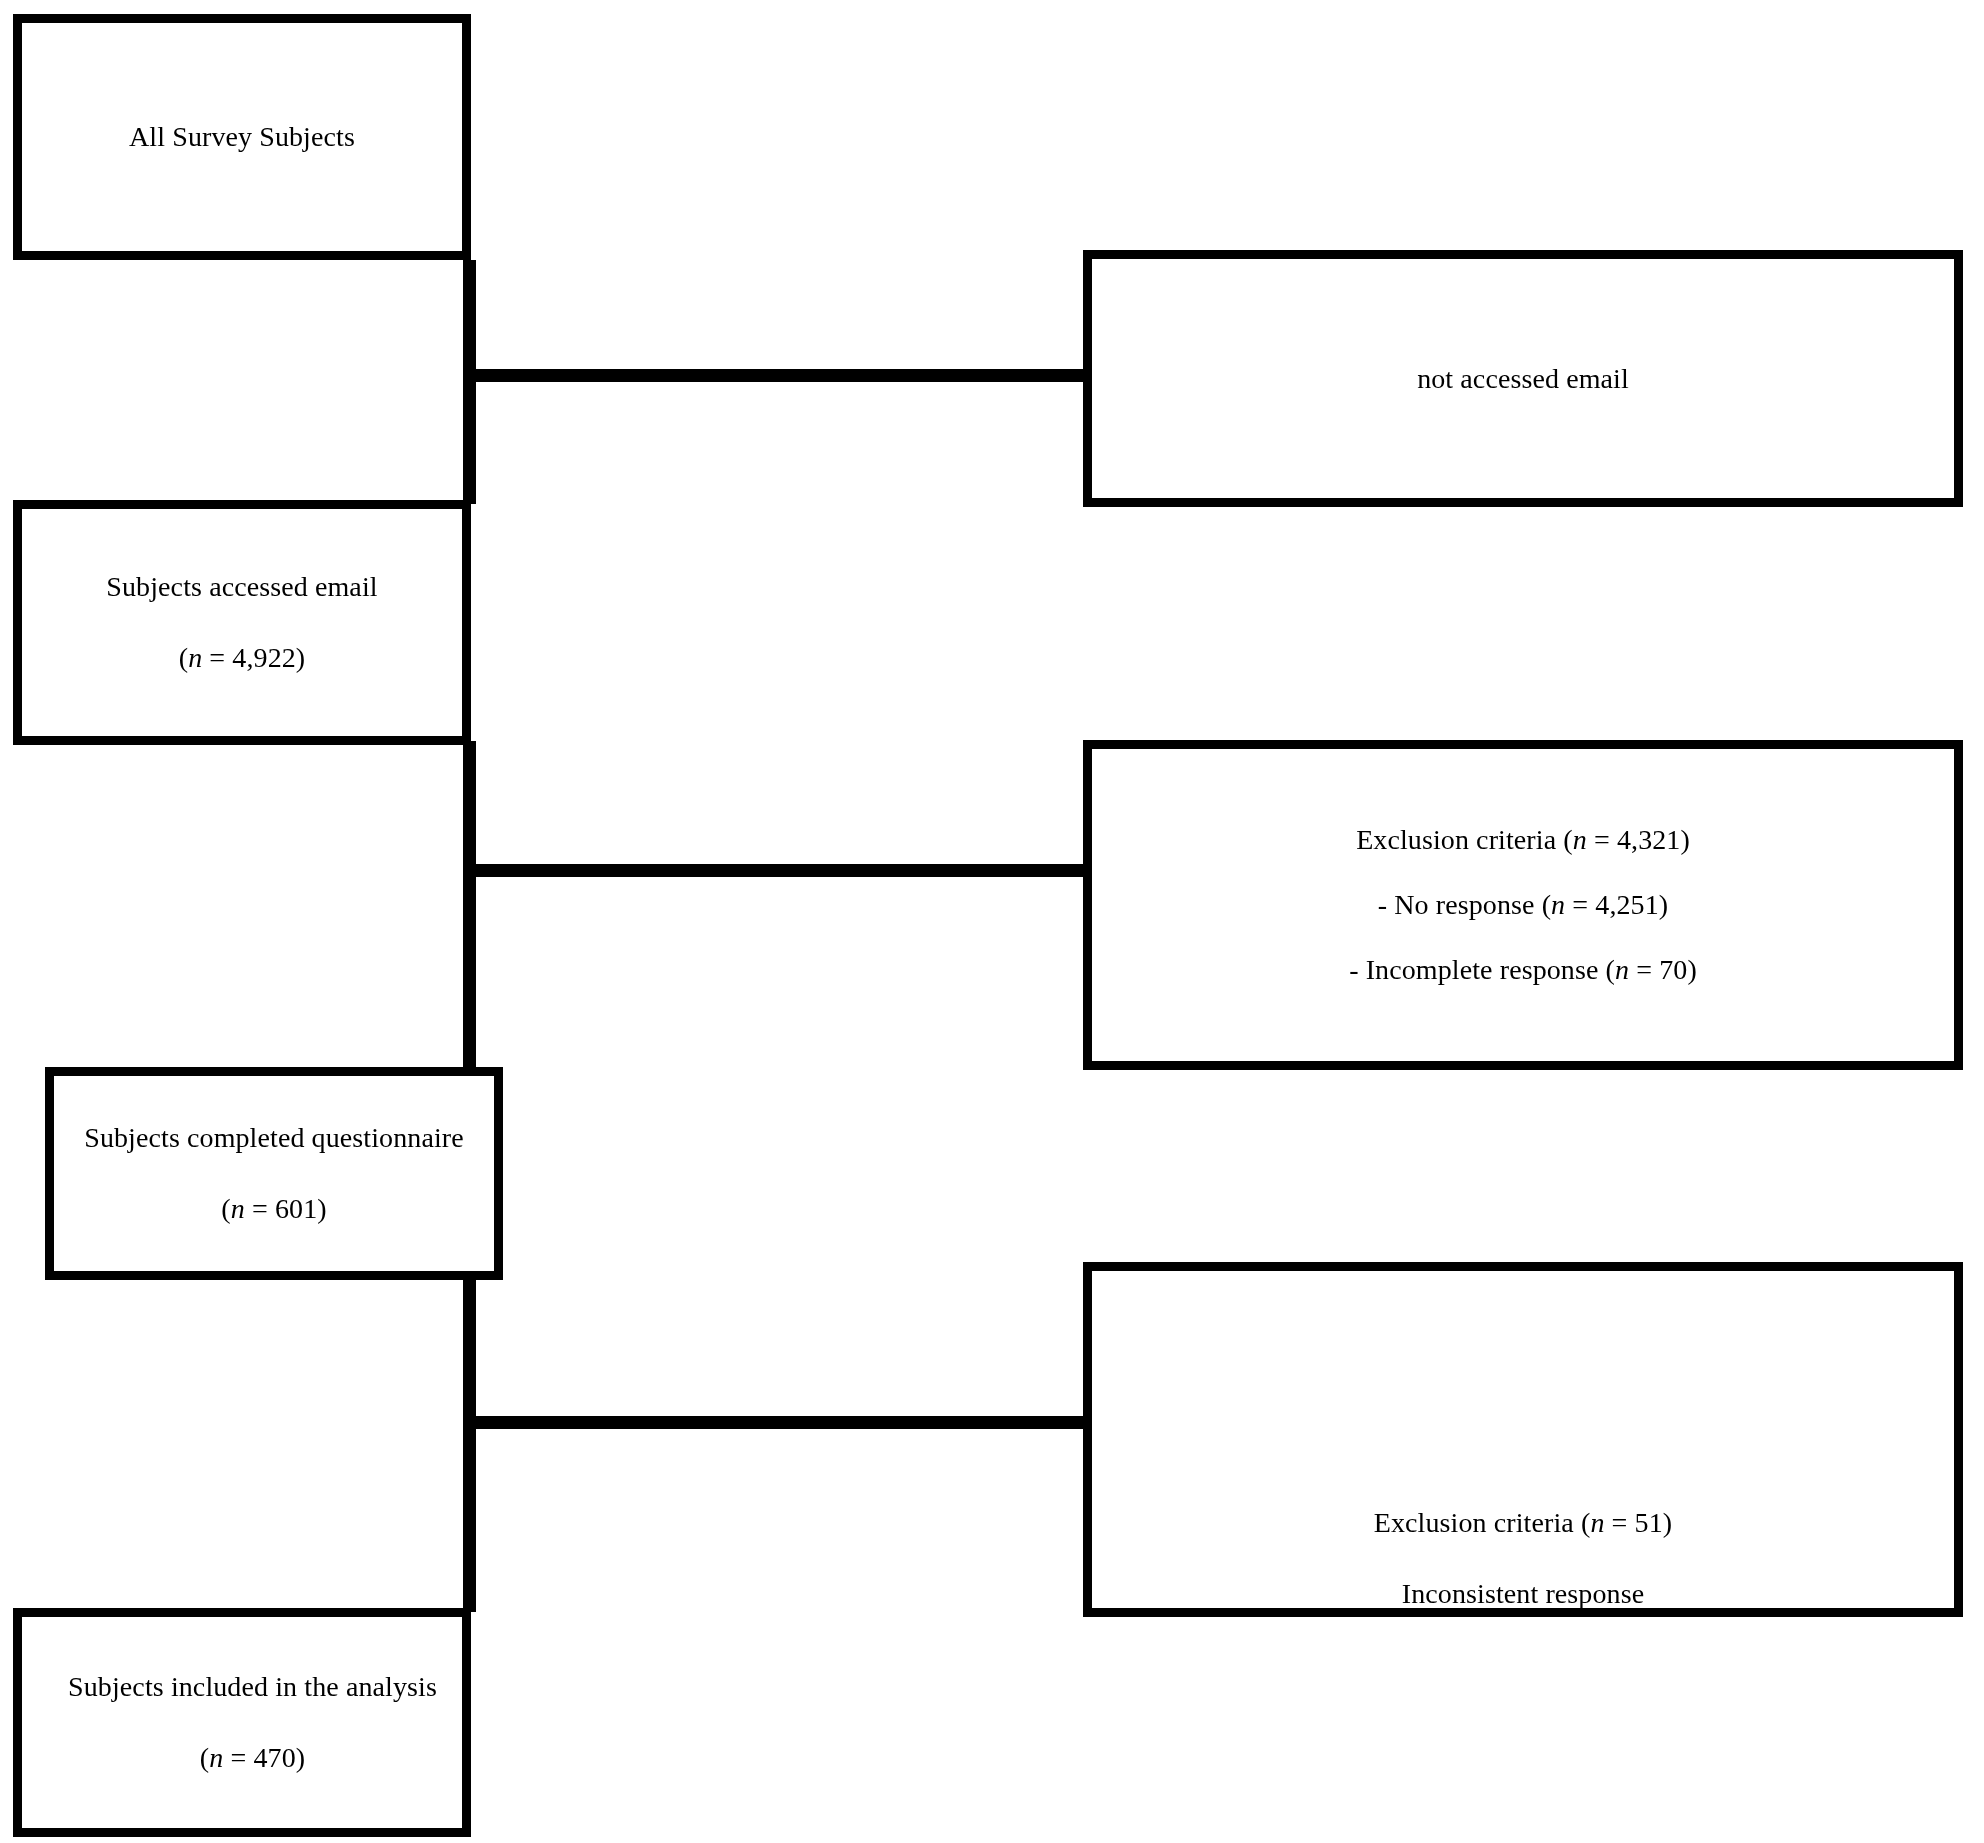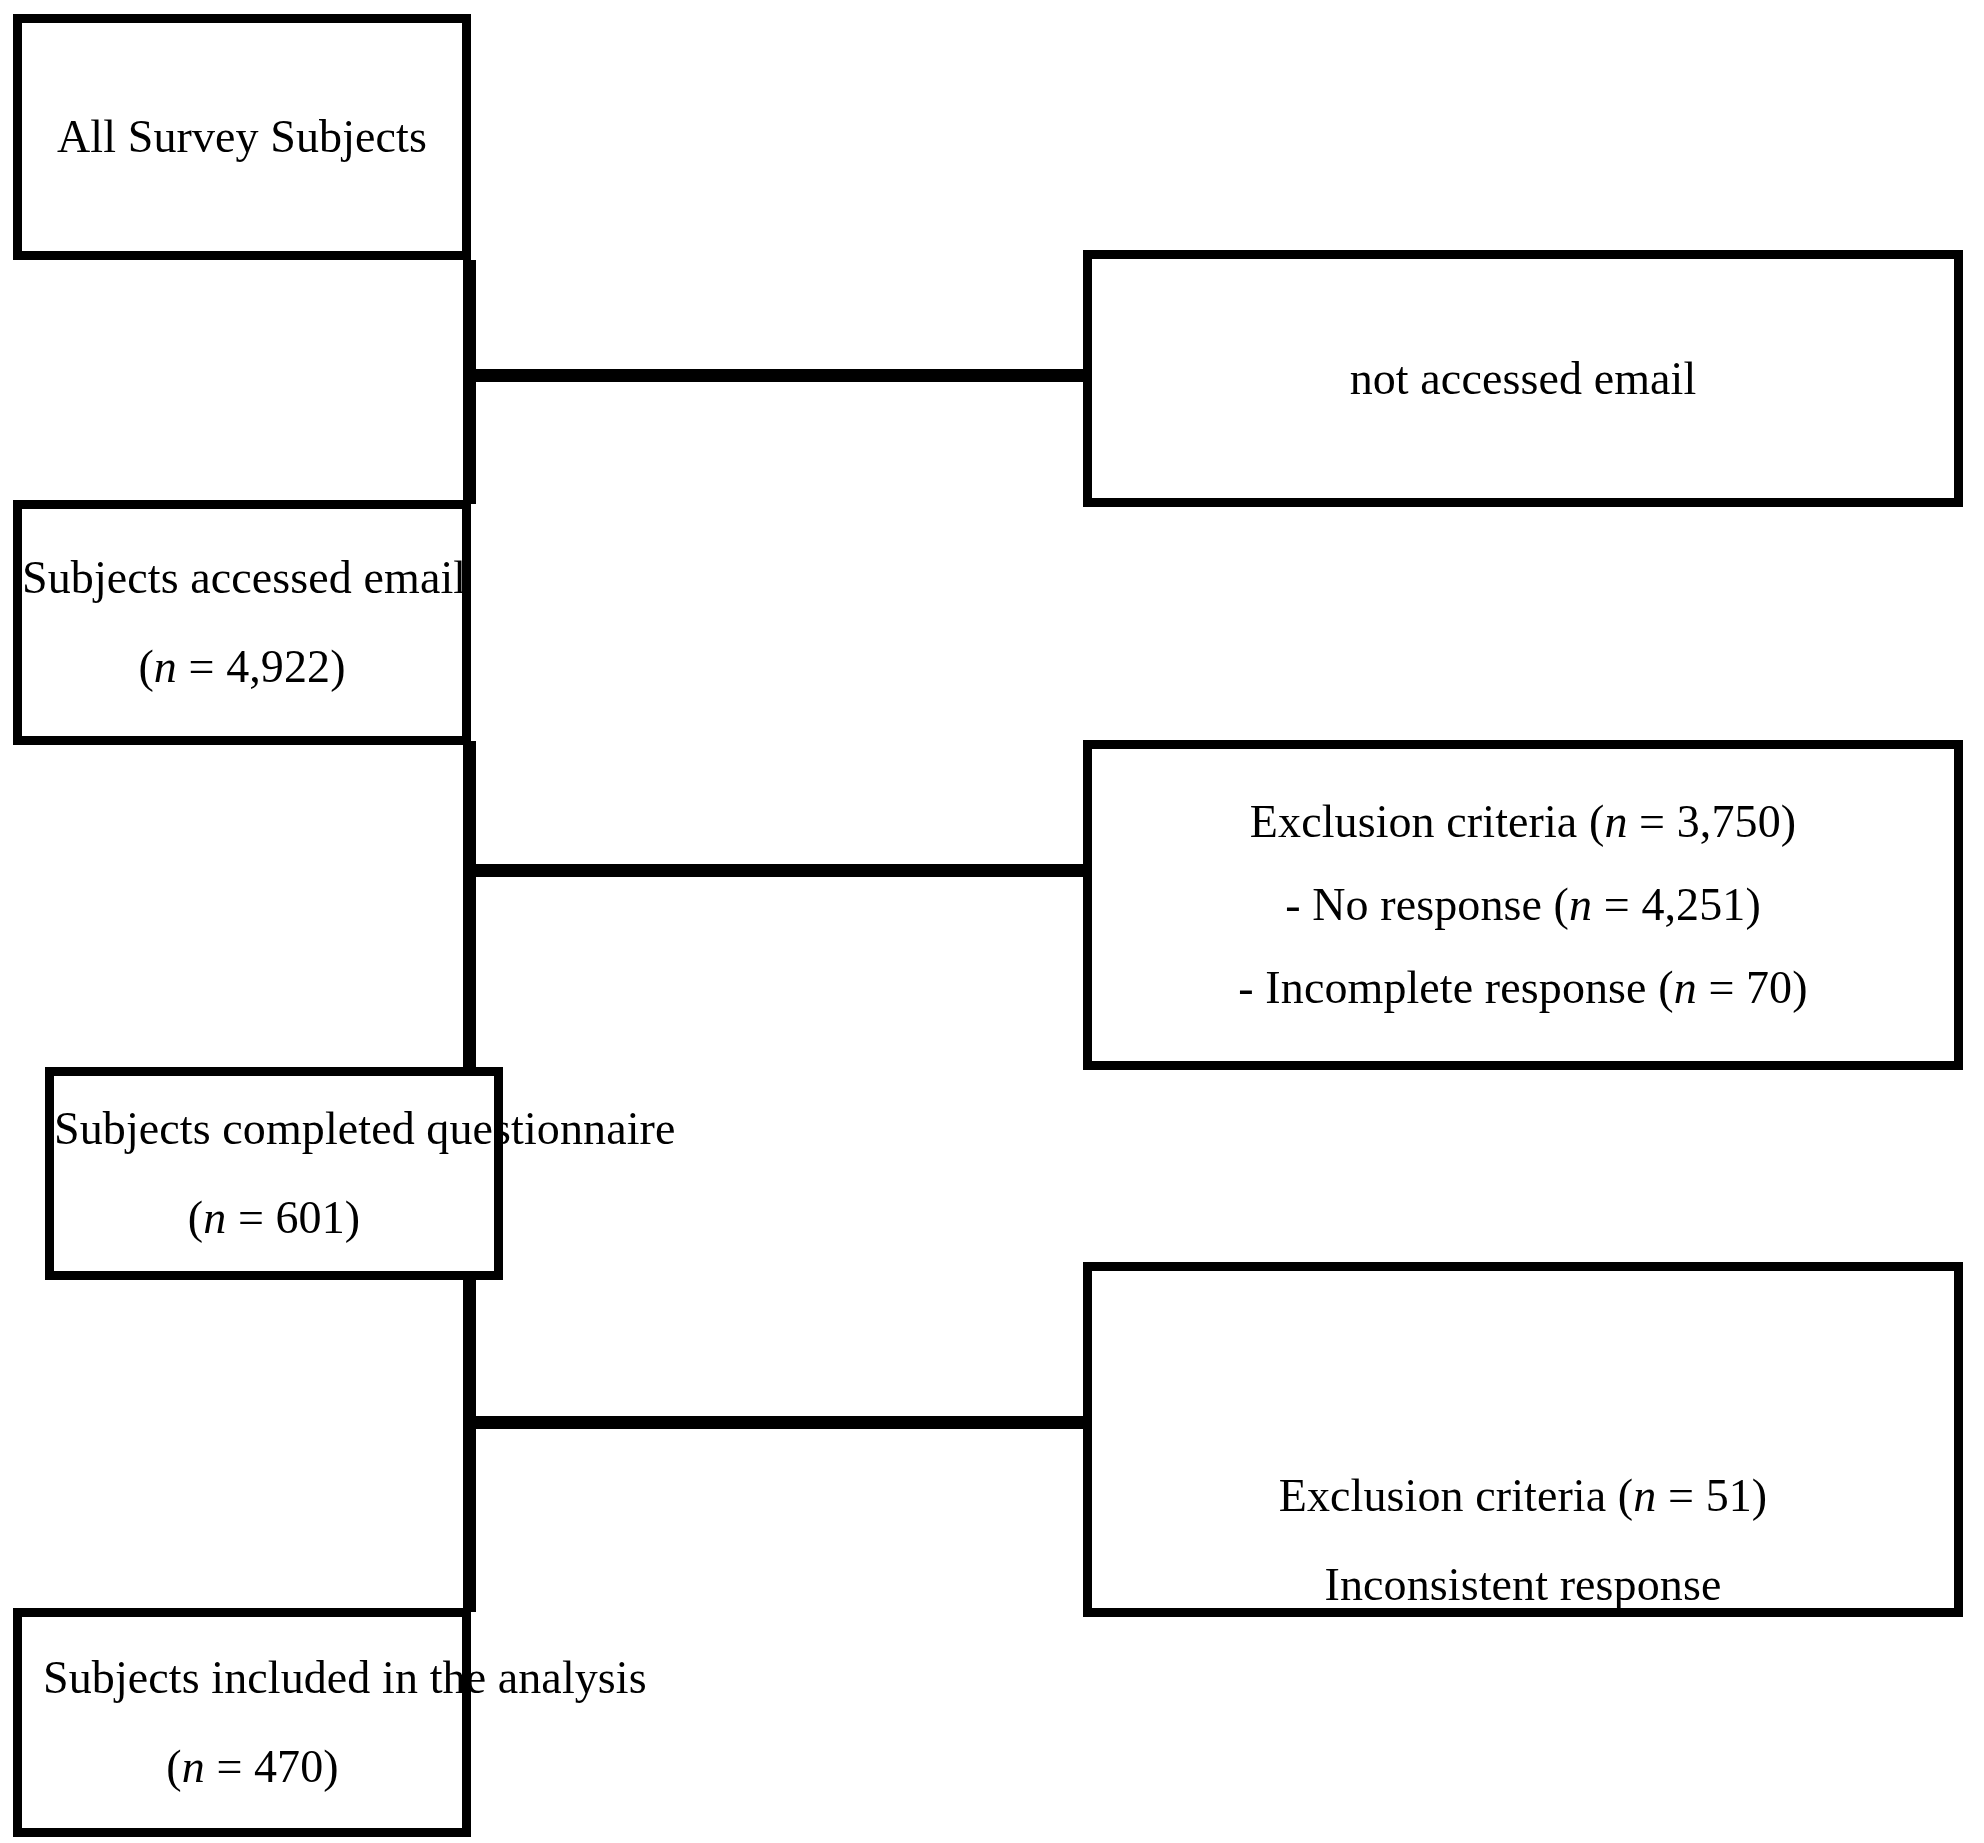--- a/index.html
+++ b/index.html
@@ -25,21 +25,21 @@
     display: flex;
     flex-direction: column;
     align-items: center;
     justify-content: center;
     text-align: center;
     color: #000000;
   }
   .flow-box .line {
     display: block;
     width: 100%;
-    font-size: 46px;
+    font-size: 28px;
     line-height: 1.0;
     letter-spacing: 0.1px;
     white-space: nowrap;
   }
   .flow-box .line + .line {
     margin-top: 43px;
   }
   .flow-box.tight .line + .line {
     margin-top: 37px;
   }
@@ -98,21 +98,21 @@
   <div class="flow-box" id="box-included">
     <span class="line">Subjects included in the analysis</span>
     <span class="line"><span>(</span><span class="ital">n</span>&nbsp;<span>= 470)</span></span>
   </div>
 
   <div class="flow-box" id="box-exclusion-1">
     <span class="line"><span>not accessed email</span></span>
   </div>
 
   <div class="flow-box tight" id="box-exclusion-2">
-    <span class="line"><span>Exclusion criteria (</span><span class="ital">n</span>&nbsp;<span>= 3,750)</span></span>
+    <span class="line"><span>Exclusion criteria (</span><span class="ital">n</span>&nbsp;<span>= 4,321)</span></span>
     <span class="line"><span>- No response (</span><span class="ital">n</span>&nbsp;<span>= 4,251)</span></span>
     <span class="line"><span>- Incomplete response (</span><span class="ital">n</span>&nbsp;<span>= 70)</span></span>
   </div>
 
   <div class="flow-box" id="box-exclusion-3">
     <span class="line"><span>Exclusion criteria (</span><span class="ital">n</span>&nbsp;<span>= 51)</span></span>
     <span class="line"><span>Inconsistent response</span></span>
   </div>
 
   <div class="connector-v" id="trunk-1"></div>

